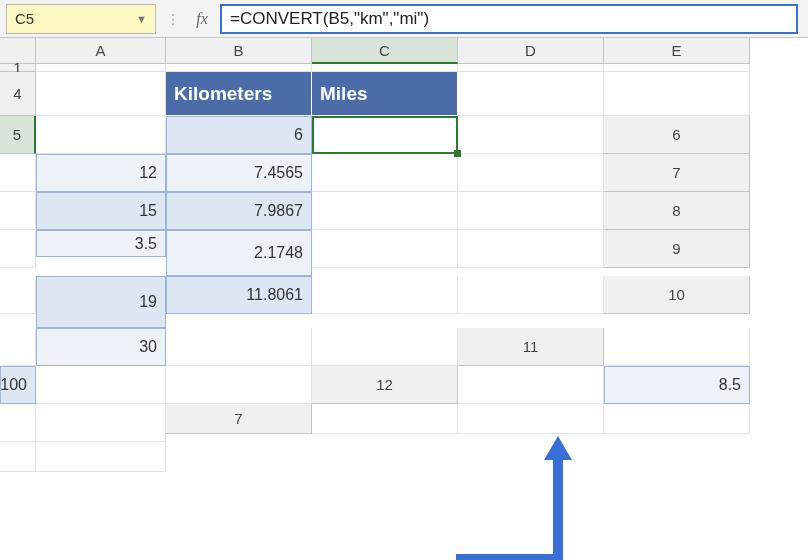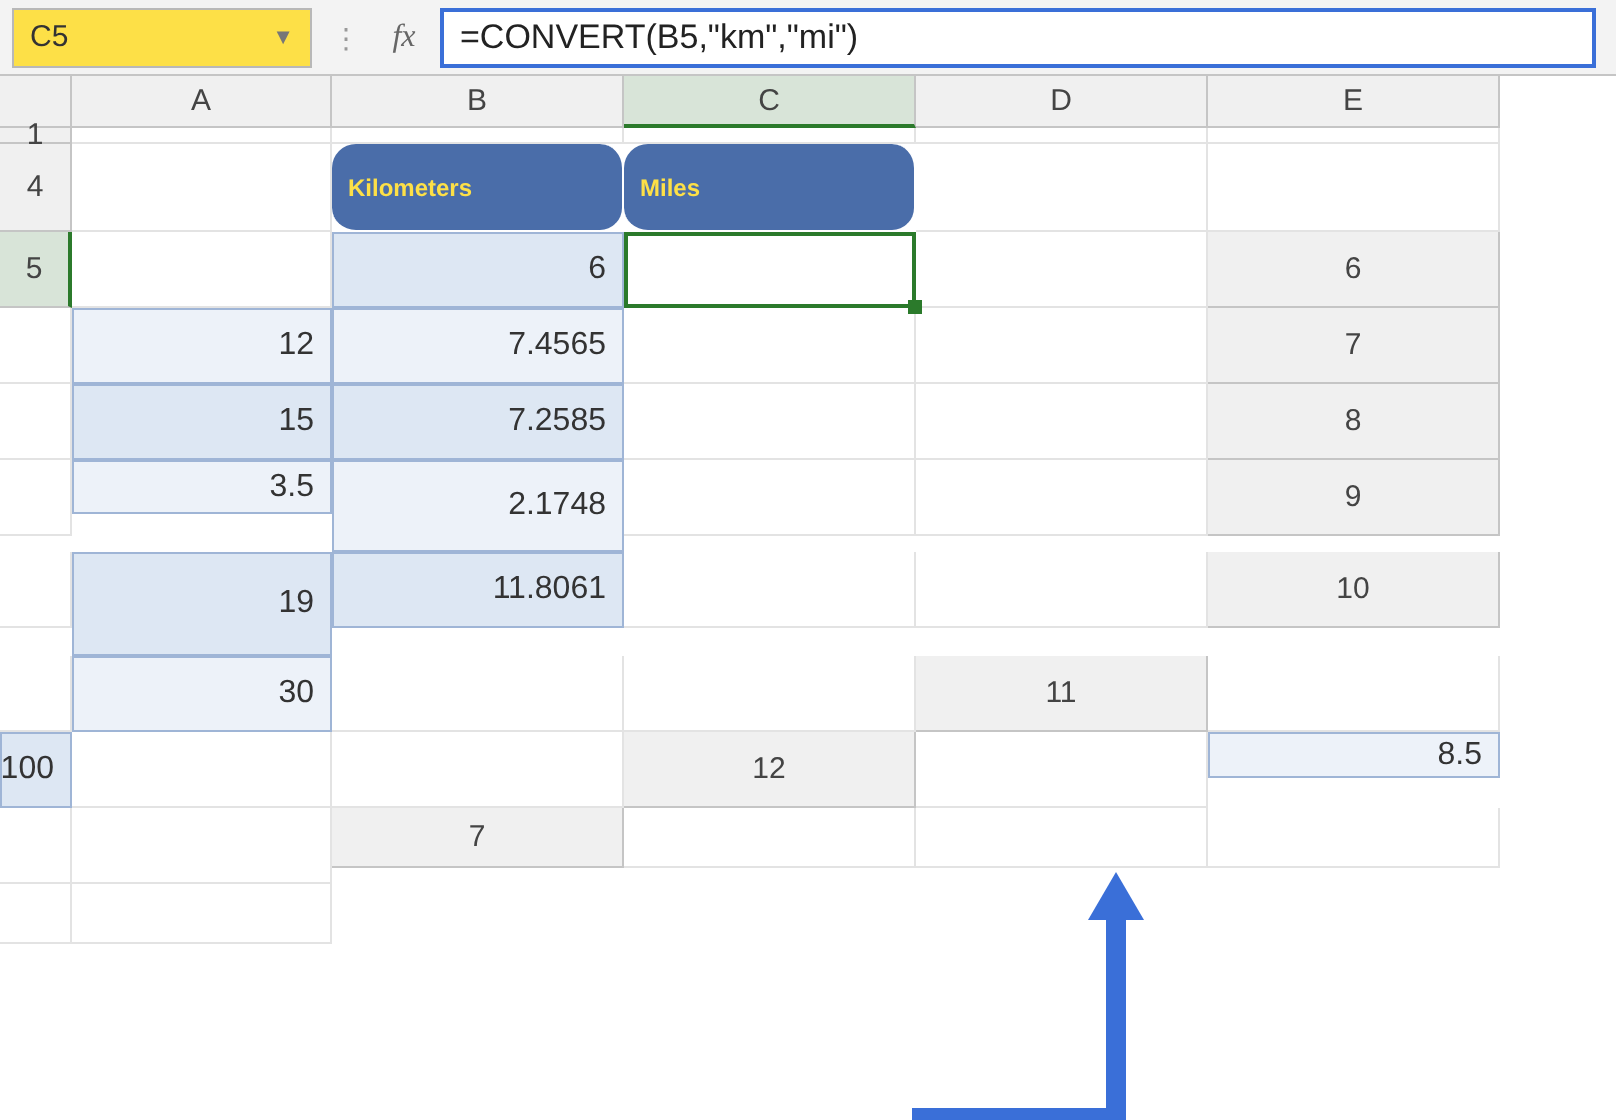--- a/index.html
+++ b/index.html
@@ -10,21 +10,21 @@
       align-items: center;
       height: 38px;
       border-bottom: 1px solid #c5c5c5;
       background: #f3f3f3;
       padding: 4px 6px;
       gap: 6px;
     }
     .name-box {
       width: 150px;
       height: 30px;
-      background: #fde047;
+      background: #fef9c3;
       border: 1px solid #b8b8b8;
       display: flex;
       align-items: center;
       padding: 0 8px;
       font-size: 15px;
       color: #333;
       position: relative;
     }
     .name-box-dd {
       margin-left: auto;
@@ -81,27 +81,26 @@
       font-size: 16px;
       color: #333;
       display: flex;
       align-items: center;
       padding: 0 8px;
       height: 34px;
       background: #fff;
     }
     .th-cell {
       background: #4a6da9;
-      color: #fde047;
+      color: #ffffff;
       font-weight: 600;
-      font-size: 12px;
+      font-size: 19px;
       border-right: 1px solid #fff;
       border-bottom: 1px solid #fff;
       justify-content: flex-start;
-      border-radius: 12px;
     }
     .data-cell {
       background: #edf2f9;
       border: 1px solid #9fb5d6;
       justify-content: flex-end;
     }
     .data-cell.alt { background: #dde7f3; }
     .sel-cell {
       position: relative;
       z-index: 2;
@@ -182,21 +181,21 @@
     <div class="row-head" style="height:38px">6</div>
     <div class="cell" style="height:38px"></div>
     <div class="cell data-cell" style="height:38px">12</div>
     <div class="cell data-cell" style="height:38px">7.4565</div>
     <div class="cell" style="height:38px"></div>
     <div class="cell" style="height:38px"></div>
 
     <div class="row-head" style="height:38px">7</div>
     <div class="cell" style="height:38px"></div>
     <div class="cell data-cell alt" style="height:38px">15</div>
-    <div class="cell data-cell alt" style="height:38px">7.2585</div>
+    <div class="cell data-cell alt" style="height:38px">7.9867</div>
     <div class="cell" style="height:38px"></div>
     <div class="cell" style="height:38px"></div>
 
     <div class="row-head" style="height:38px">8</div>
     <div class="cell" style="height:38px"></div>
     <div class="cell data-cell" style="height:27px">3.5</div>
     <div class="cell data-cell" style="height:46px">2.1748</div>
     <div class="cell" style="height:38px"></div>
     <div class="cell" style="height:38px"></div>
 
@@ -214,21 +213,21 @@
     <div class="cell" style="height:38px"></div>
 
     <div class="row-head" style="height:38px">11</div>
     <div class="cell" style="height:38px"></div>
     <div class="cell data-cell alt" style="height:38px">100</div>
     <div class="cell" style="height:38px"></div>
     <div class="cell" style="height:38px"></div>
 
     <div class="row-head" style="height:38px">12</div>
     <div class="cell" style="height:38px"></div>
-    <div class="cell data-cell" style="height:23px">8.5</div>
+    <div class="cell data-cell" style="height:38px">8.5</div>
     <div class="cell" style="height:38px"></div>
     <div class="cell" style="height:38px"></div>
 
     <div class="row-head" style="height:30px">7</div>
     <div class="cell" style="height:30px"></div>
     <div class="cell" style="height:30px"></div>
     <div class="cell" style="height:30px"></div>
     <div class="cell" style="height:30px"></div>
     <div class="cell" style="height:30px"></div>
   </div>

